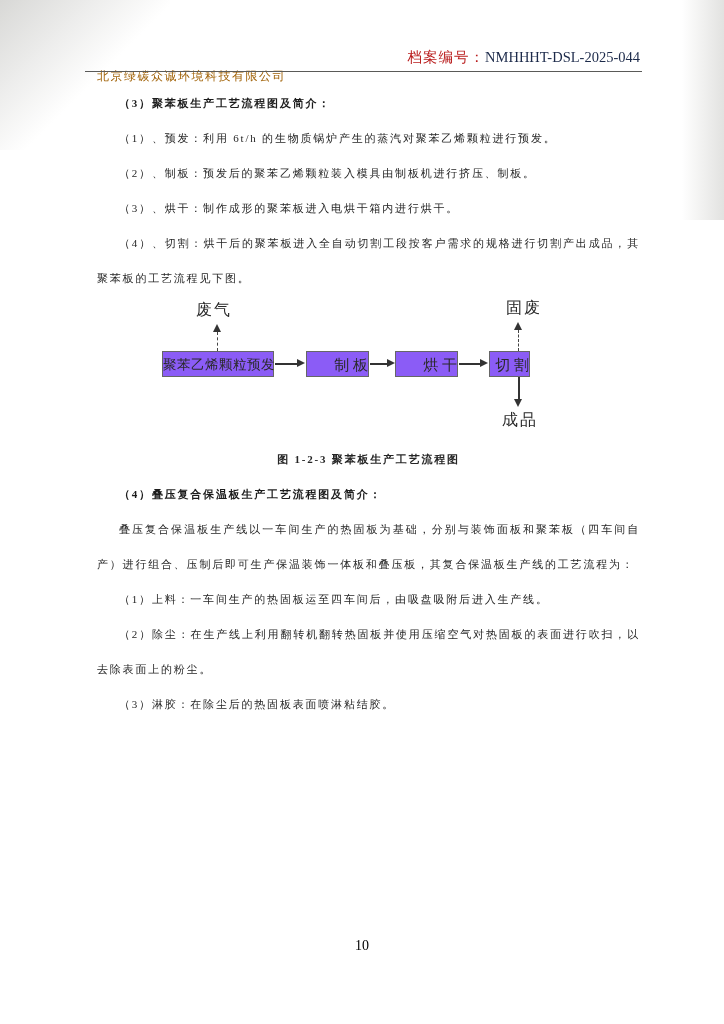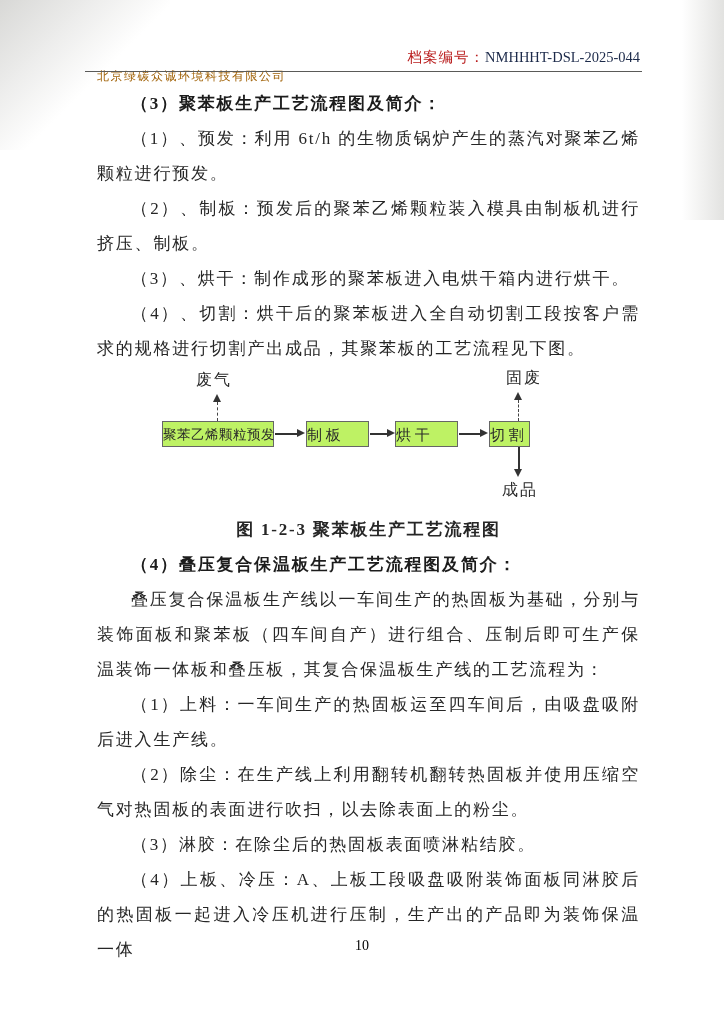--- a/index.html
+++ b/index.html
@@ -21,32 +21,32 @@
   
   .hdr-company{position:absolute;left:97px;top:48px;font-size:12px;color:#a16207;letter-spacing:1.5px;margin-top:20px;}
   .hdr-right{position:absolute;right:84px;top:48px;font-size:14.5px;white-space:nowrap;}
   .hdr-doc-label{color:#b91c1c;letter-spacing:1px;}
   .hdr-doc-number{color:#1c2a4a;font-family:"Liberation Serif","DejaVu Serif",serif;}
   .hdr-rule{position:absolute;left:85px;top:71px;width:557px;border-top:1.5px solid #5a5a58;}
 
   
   .content{position:absolute;left:97px;top:86px;width:543px;}
   .content p{
-    margin:0;font-size:17px;line-height:35px;letter-spacing:1.8px;
+    margin:0;font-size:11px;line-height:35px;letter-spacing:1.8px;
     text-align:justify;text-indent:2em;color:#262626;
   }
   .content p.bold{font-weight:bold;color:#1c1c1c;}
   .caption{margin:6px 0 0 0 !important;text-align:center !important;text-indent:0 !important;font-weight:bold;color:#1c1c1c;}
 
   
   .diagram{position:relative;width:543px;height:140px;}
   .dlabel{position:absolute;font-size:16px;letter-spacing:2px;color:#2a2a2a;white-space:nowrap;line-height:16px;}
   .fbox{
-    position:absolute;top:55px;height:26px;border:1px solid #666;background:#bef264;
-    text-align:left;line-height:26px;font-size:15px;color:#2a2a2a;white-space:nowrap;box-sizing:border-box;
+    position:absolute;top:55px;height:26px;border:1px solid #666;background:#8b5cf6;
+    text-align:right;line-height:26px;font-size:15px;color:#2a2a2a;white-space:nowrap;box-sizing:border-box;
   }
   .fbox.small{font-size:13.5px;letter-spacing:0.5px;}
   .hline{position:absolute;height:1.5px;background:#333;}
   .vline{position:absolute;width:1.5px;background:#333;}
   .vdash{position:absolute;width:0;border-left:1.5px dashed #444;}
   .ah-right{position:absolute;width:0;height:0;border-top:4.5px solid transparent;border-bottom:4.5px solid transparent;border-left:8px solid #333;}
   .ah-up{position:absolute;width:0;height:0;border-left:4.5px solid transparent;border-right:4.5px solid transparent;border-bottom:8px solid #333;}
   .ah-down{position:absolute;width:0;height:0;border-left:4.5px solid transparent;border-right:4.5px solid transparent;border-top:8px solid #333;}
 
   
@@ -100,18 +100,17 @@
       <div class="ah-down" style="left:417px;top:103px;"></div>
       <span class="dlabel" style="left:405px;top:116px;">成品</span>
     </div>
 
     <p class="caption">图 1-2-3 聚苯板生产工艺流程图</p>
     <p class="bold">（4）叠压复合保温板生产工艺流程图及简介：</p>
     <p>叠压复合保温板生产线以一车间生产的热固板为基础，分别与装饰面板和聚苯板（四车间自产）进行组合、压制后即可生产保温装饰一体板和叠压板，其复合保温板生产线的工艺流程为：</p>
     <p>（1）上料：一车间生产的热固板运至四车间后，由吸盘吸附后进入生产线。</p>
     <p>（2）除尘：在生产线上利用翻转机翻转热固板并使用压缩空气对热固板的表面进行吹扫，以去除表面上的粉尘。</p>
     <p>（3）淋胶：在除尘后的热固板表面喷淋粘结胶。</p>
-    <p>（4）上板、冷压：A、上板工段吸盘吸附装饰面板同淋胶后的热固板一起进入冷压机进行压制，生产出的产品即为装饰保温一体</p>
   </div>
 
   <div class="footer">10</div>
 
 </div>
 
 </body></html>

